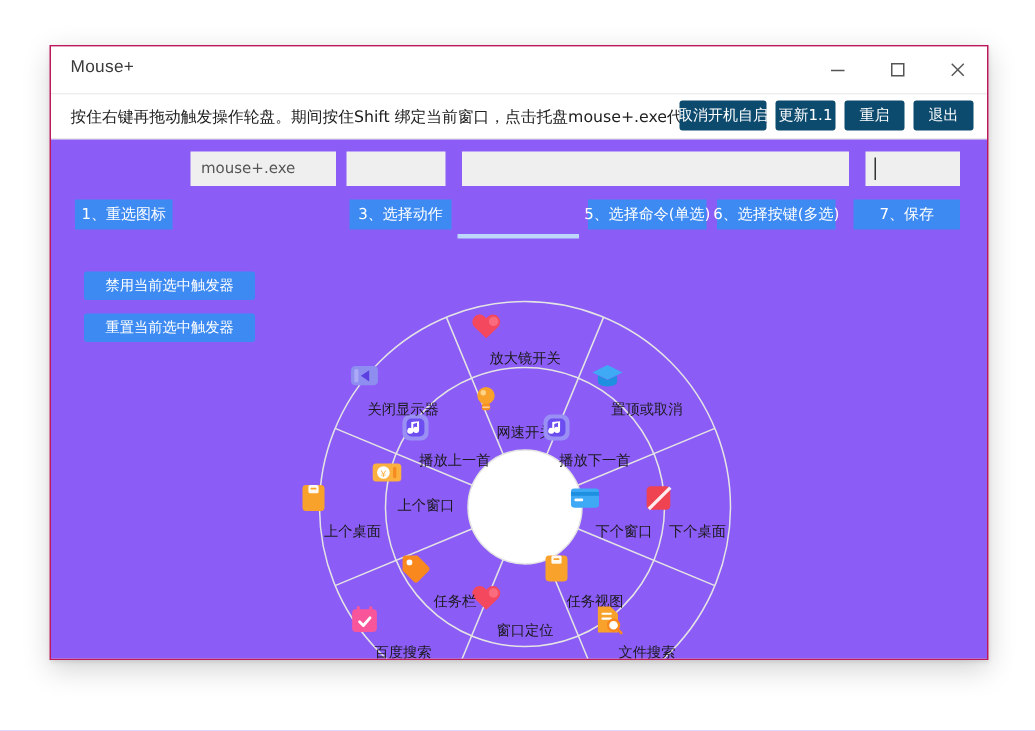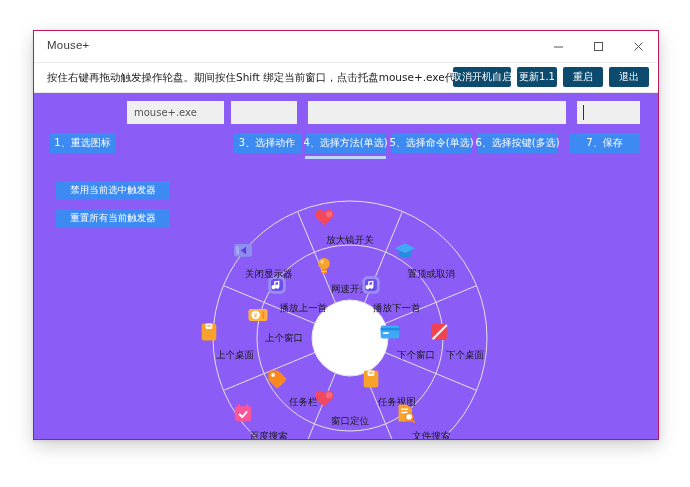--- a/index.html
+++ b/index.html
@@ -170,30 +170,29 @@
         <input class="field f1" value="mouse+.exe" style="">
         <input class="field f2" value="" style="">
         <input class="field f3" value="" style="">
         <input class="field f4" value="" style="">
         <div class="caret"></div>
       </div>
 
       <div class="tabs">
         <div class="tab t1">1、重选图标</div>
         <div class="tab t3">3、选择动作</div>
-        <div class="tab t4">4、选择方法(单选)</div>
         <div class="tab t5">5、选择命令(单选)</div>
         <div class="tab t6">6、选择按键(多选)</div>
         <div class="tab t7">7、保存</div>
       </div>
       <div class="tab-underline"></div>
 
       <div class="sidebtns">
         <button class="sidebtn">禁用当前选中触发器</button>
-        <button class="sidebtn">重置所有当前触发器</button>
+        <button class="sidebtn">重置当前选中触发器</button>
       </div>
 
       <div class="wheel">
         <svg width="308" height="280" viewBox="0 0 308 280">
           <g id="rings" fill="#ffffff" stroke="#e4e4e4" stroke-width="1"></g>
           <g id="spokes" stroke="#e4e4e4" stroke-width="1">
               <line x1="139.4580295701266" y1="104.8925777645711" x2="101.5723697659827" y2="13.428504045953716"></line>
               <line x1="168.5419704298734" y1="104.8925777645711" x2="206.4276302340173" y2="13.428504045953716"></line>
               <line x1="189.10742223542888" y1="125.45802957012658" x2="280.57149595404627" y2="87.5723697659827"></line>
               <line x1="189.10742223542888" y1="154.5419704298734" x2="280.57149595404627" y2="192.4276302340173"></line>

